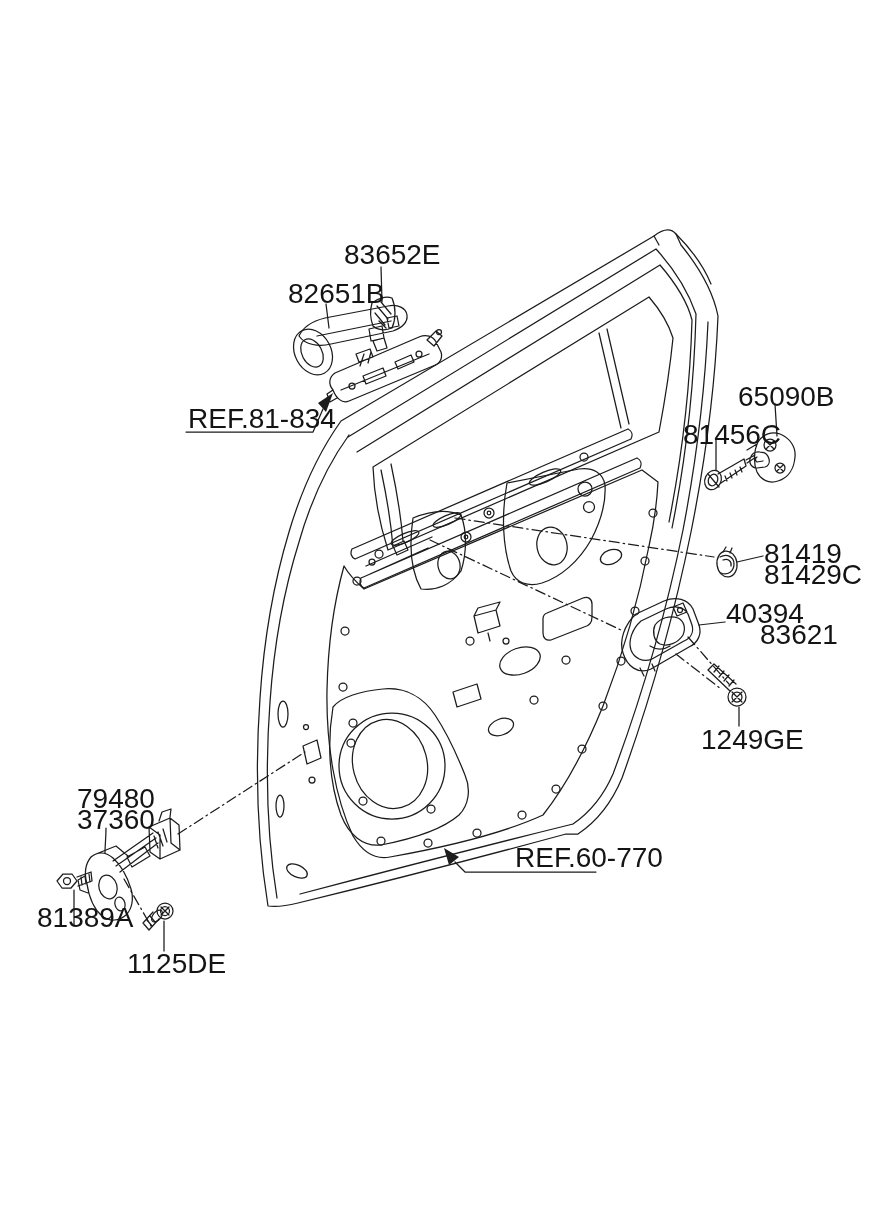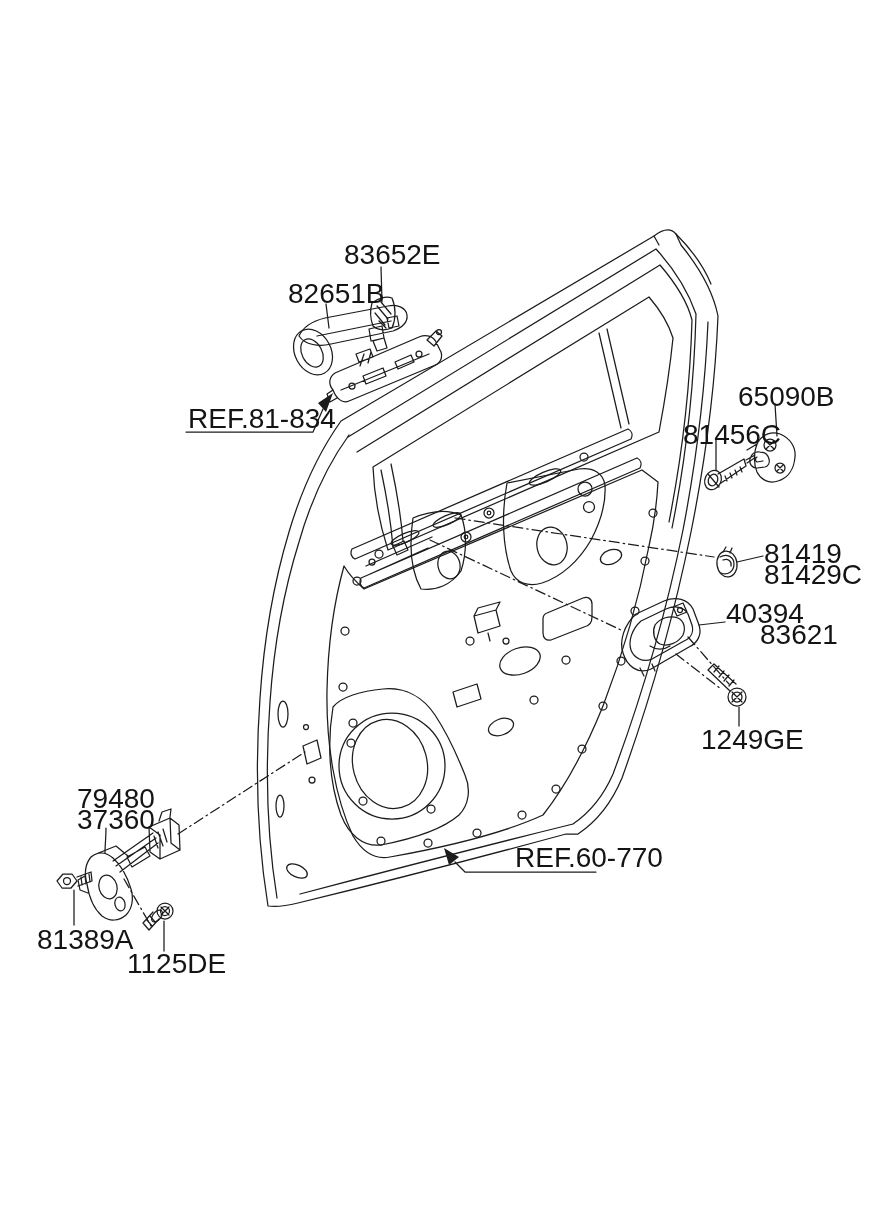--- a/index.html
+++ b/index.html
@@ -277,16 +277,16 @@
       <div class="part-label" style="left: 738px; top: 383px;">65090B</div>
       <div class="part-label" style="left: 683px; top: 421px;">81456C</div>
       <div class="part-label" style="left: 764px; top: 540px;">81419</div>
       <div class="part-label" style="left: 764px; top: 561px;">81429C</div>
       <div class="part-label" style="left: 726px; top: 600px;">40394</div>
       <div class="part-label" style="left: 760px; top: 621px;">83621</div>
       <div class="part-label" style="left: 701px; top: 726px;">1249GE</div>
       <div class="part-label" style="left: 471px; top: 844px; margin-left: 44px;">REF.60-770</div>
       <div class="part-label" style="left: 77px; top: 785px;">79480</div>
       <div class="part-label" style="left: 77px; top: 806px;">37360</div>
-      <div class="part-label" style="left: 37px; top: 926px;">81389A</div>
+      <div class="part-label" style="left: 37px; top: 904px;">81389A</div>
       <div class="part-label" style="left: 127px; top: 950px;">1125DE</div>
     </div>
 </div>
 
 </body></html>

